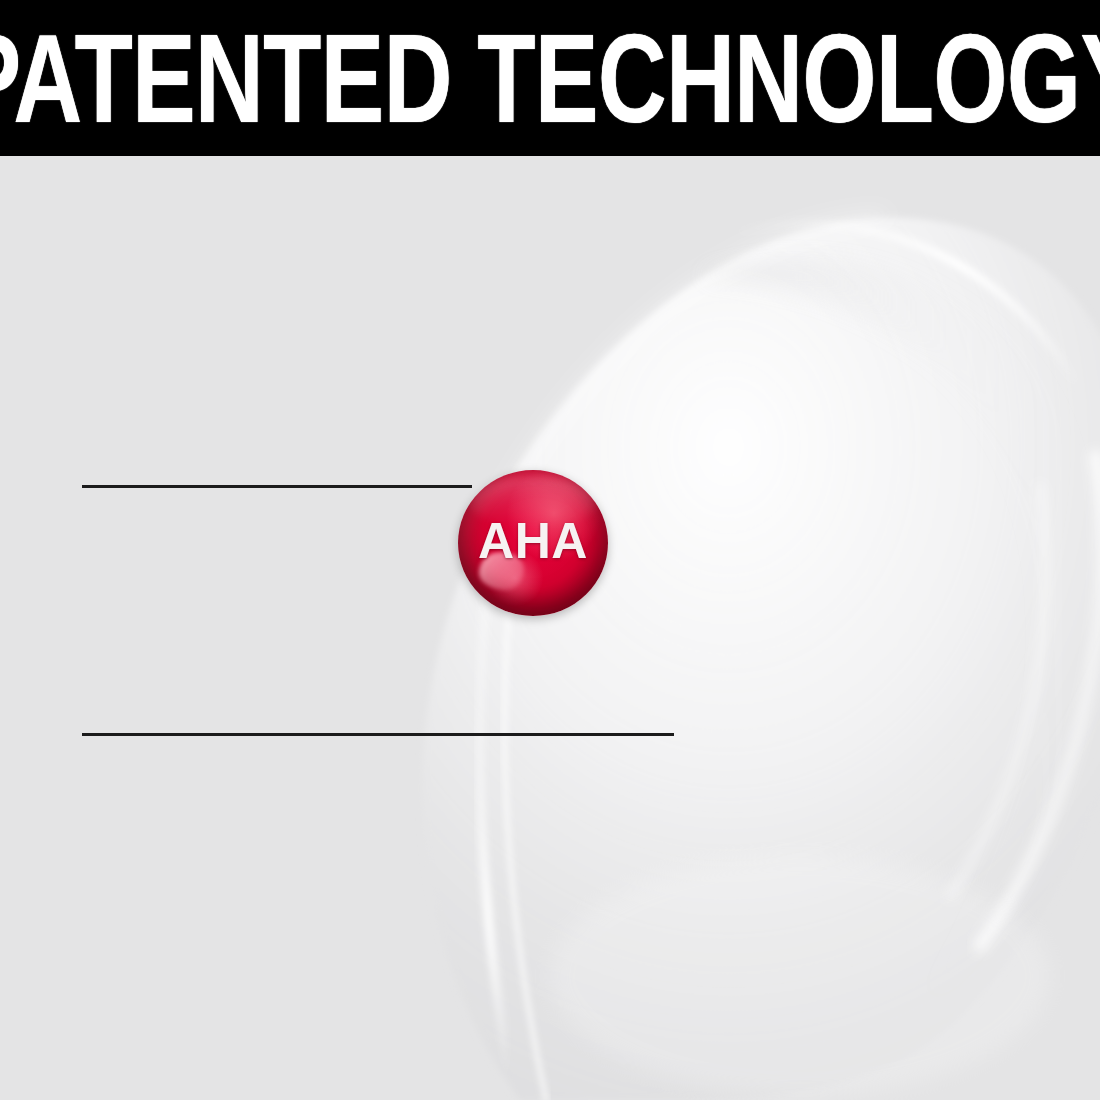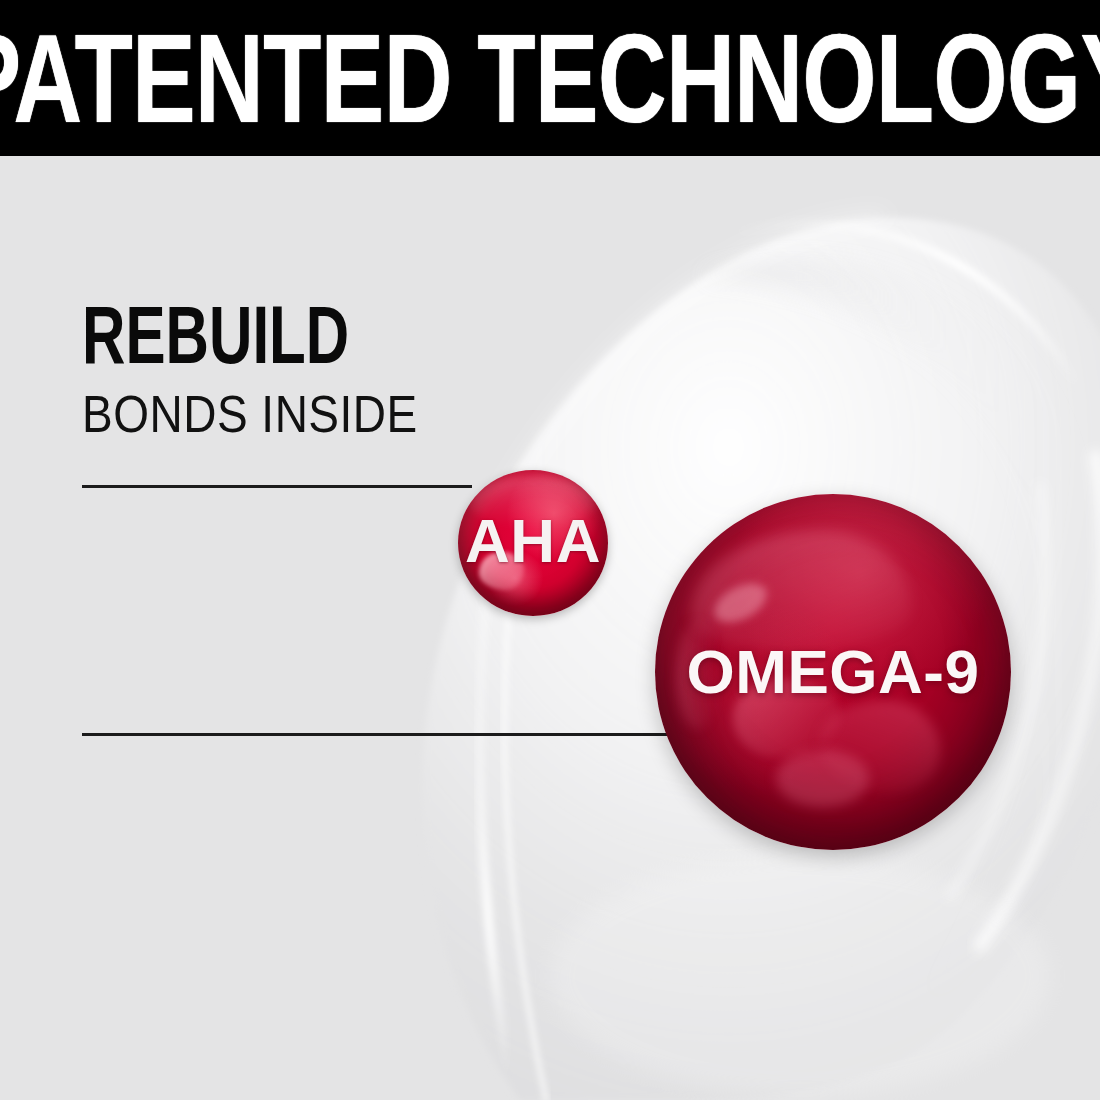--- a/index.html
+++ b/index.html
@@ -132,21 +132,21 @@
     border-radius:50%;
     background:linear-gradient(180deg, rgba(255,255,255,0.20), rgba(255,255,255,0.0));
     filter:blur(4px);
   }
   .aha-label {
     position:relative;
     z-index:3;
     color:#f6f2f2;
     font-family:"Liberation Sans", sans-serif;
     font-weight:700;
-    font-size:62px;
+    font-size:50px;
     letter-spacing:0.5px;
     line-height:1;
     transform:translateY(-2px);
     text-shadow:0 1px 3px rgba(90,0,20,0.55);
   }
 
   .bubble-omega {
     left:655px; top:494px;
     width:356px; height:356px;
     background:
@@ -286,39 +286,24 @@
       <path d="M 476 400 C 552 232, 706 72, 880 62" fill="none" stroke="#ffffff" stroke-opacity="0.40" stroke-width="14" stroke-linecap="round" filter="url(#soft10)"></path>
 
       <ellipse cx="800" cy="820" rx="250" ry="120" fill="#ffffff" opacity="0.20" filter="url(#soft10)"></ellipse>
     </svg>
   </div>
 
   <div class="banner">
     <div class="banner-title">PATENTED TECHNOLOGY</div>
   </div>
 
-  <div class="claim claim-rebuild">
-    <div class="claim-head">REBUILD</div>
-    <div class="claim-sub">BONDS INSIDE</div>
-  </div>
 
   <div class="rule rule-top"></div>
 
   <div class="bubble bubble-aha">
     <span class="aha-label">AHA</span>
   </div>
 
-  <div class="bubble bubble-omega">
-    <span class="omega-gloss">
-      <span class="g1"></span>
-        <span class="g2"></span>
-        <span class="g3"></span>
-      <span class="g4"></span>
-        <span class="g5"></span>
-        <span class="g6"></span>
-    </span>
-    <span class="omega-label">OMEGA-9</span>
-  </div>
 
   <div class="rule rule-bottom"></div>
 
 
 </div>
 
 </body></html>

